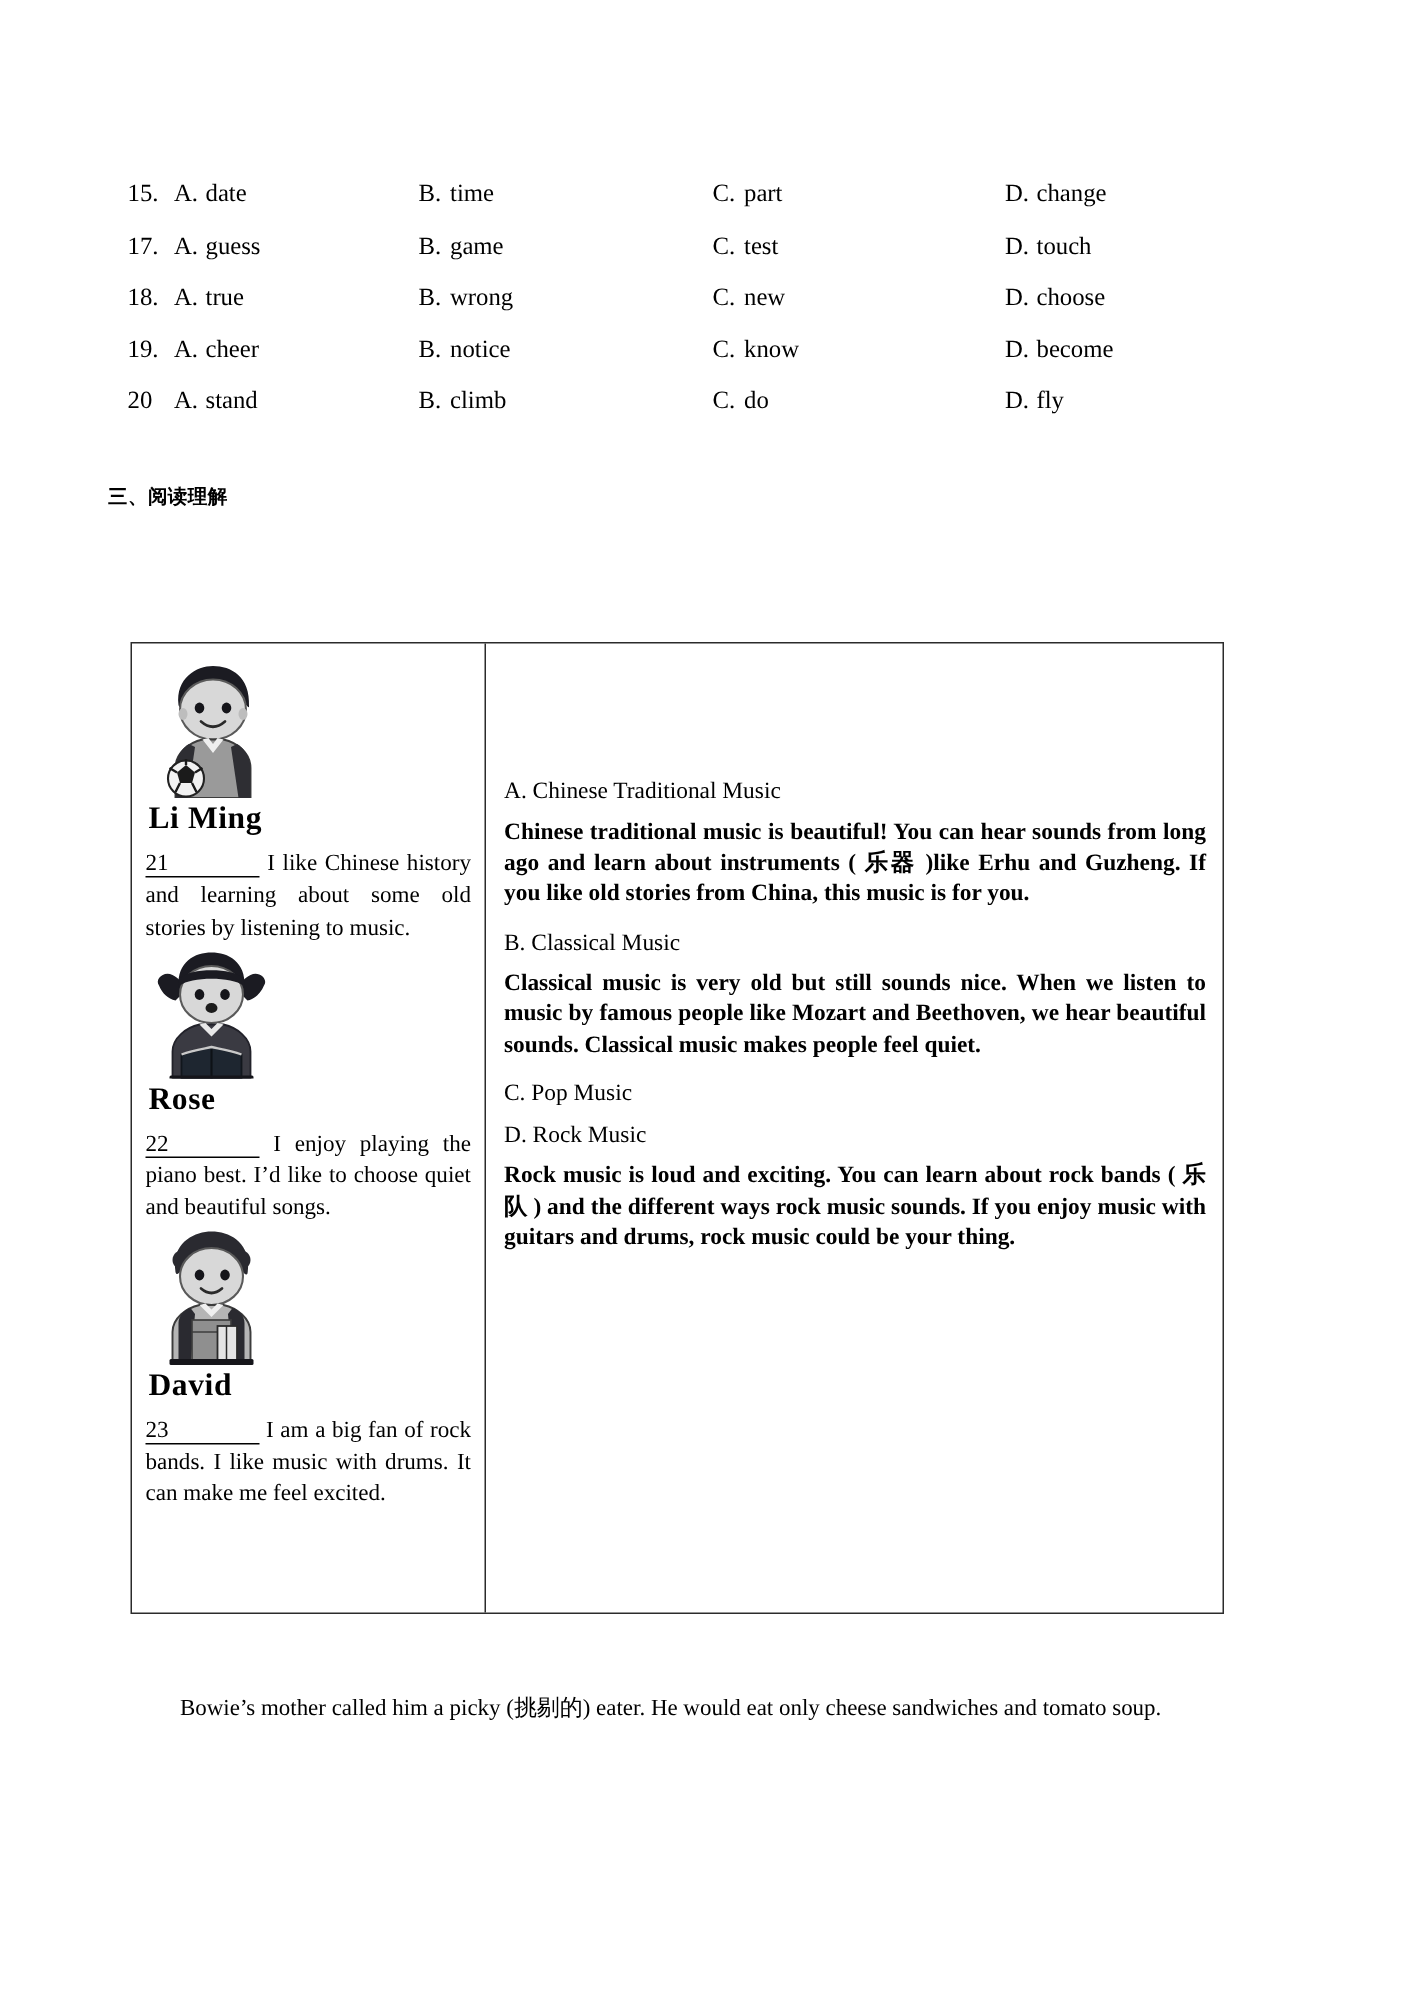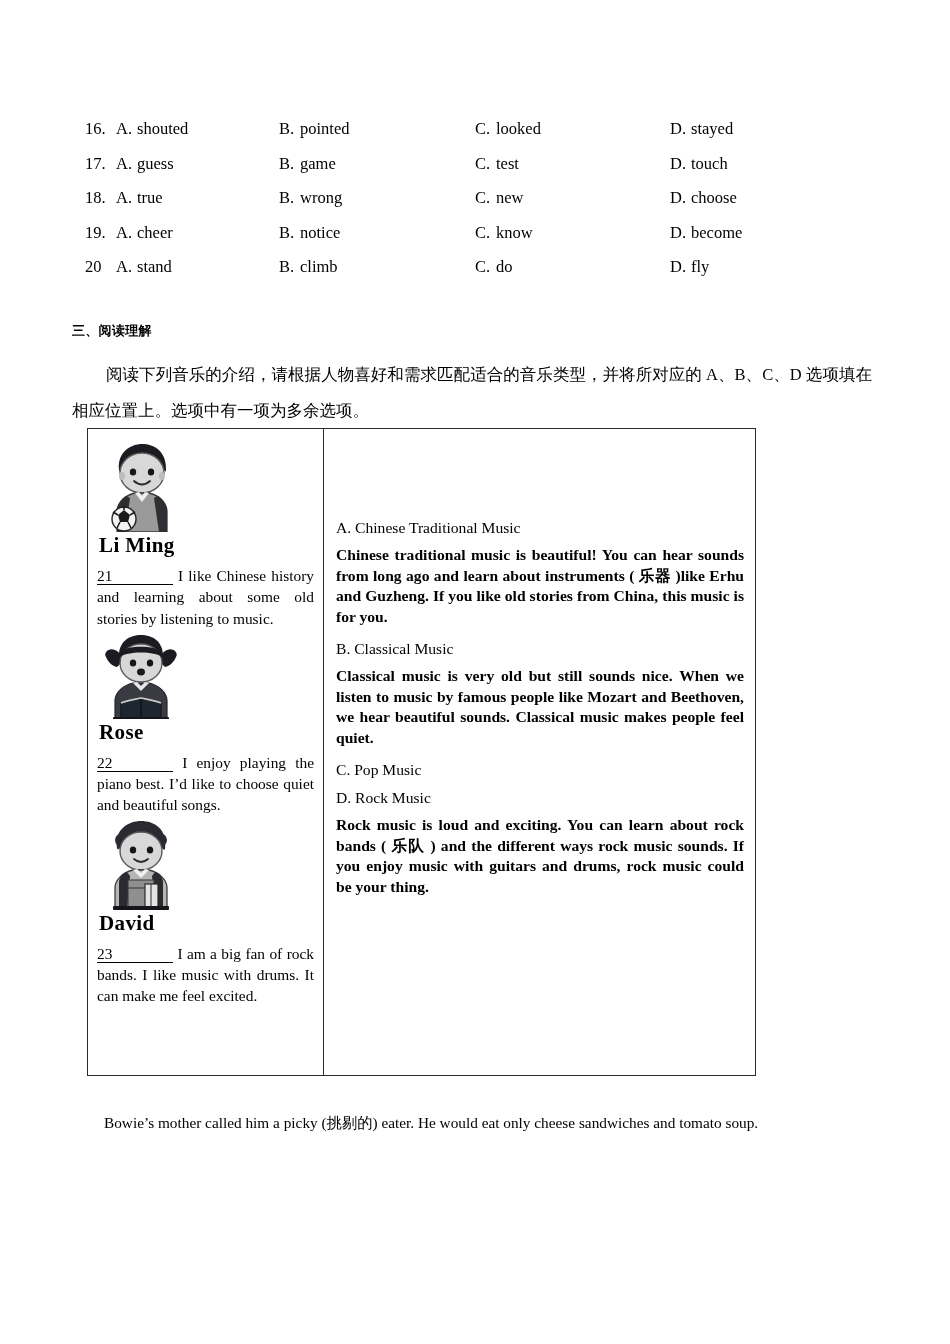--- a/index.html
+++ b/index.html
@@ -71,21 +71,21 @@
     line-height: 36px;
     text-align: justify;
     text-indent: 34px;
   }
 
   
   .match-table {
     position: absolute;
     left: 87px;
     top: 428px;
-    width: 669px;
+    width: 729px;
     height: 648px;
     border: 1.4px solid #2b2b2b;
     box-sizing: border-box;
     display: flex;
   }
   .col-left {
     width: 236px;
     box-sizing: border-box;
     border-right: 1.4px solid #2b2b2b;
     padding: 11px 9px 6px 9px;
@@ -135,42 +135,42 @@
   
   .bottom-block {
     position: absolute;
     left: 72px;
     top: 1102px;
     width: 805px;
     font-size: 15.3px;
     line-height: 41px;
   }
   .bottom-block p {
-    margin: 0;
+    margin: 16px;
     text-indent: 32px;
     text-align: justify;
   }
 
   .avatar { display: block; }
 </style>
 </head>
 <body>
 
 <div class="page">
 
   <div class="mc-block">
 
-
-    <div class="mc-row">
-      <span class="mc-num">16.</span>
-      <span class="mc-opt a"><span class="mc-letter">A.</span><span>shouted</span></span>
-      <span class="mc-opt b"><span class="mc-letter">B.</span><span>pointed</span></span>
-      <span class="mc-opt c"><span class="mc-letter">C.</span><span>looked</span></span>
-      <span class="mc-opt d"><span class="mc-letter">D.</span><span>stayed</span></span>
-    </div>
+    <div class="mc-row">
+      <span class="mc-num">15.</span>
+      <span class="mc-opt a"><span class="mc-letter">A.</span><span>date</span></span>
+      <span class="mc-opt b"><span class="mc-letter">B.</span><span>time</span></span>
+      <span class="mc-opt c"><span class="mc-letter">C.</span><span>part</span></span>
+      <span class="mc-opt d"><span class="mc-letter">D.</span><span>change</span></span>
+    </div>
+
 
     <div class="mc-row">
       <span class="mc-num">17.</span>
       <span class="mc-opt a"><span class="mc-letter">A.</span><span>guess</span></span>
       <span class="mc-opt b"><span class="mc-letter">B.</span><span>game</span></span>
       <span class="mc-opt c"><span class="mc-letter">C.</span><span>test</span></span>
       <span class="mc-opt d"><span class="mc-letter">D.</span><span>touch</span></span>
     </div>
 
     <div class="mc-row">
@@ -193,21 +193,20 @@
       <span class="mc-num">20</span>
       <span class="mc-opt a"><span class="mc-letter">A.</span><span>stand</span></span>
       <span class="mc-opt b"><span class="mc-letter">B.</span><span>climb</span></span>
       <span class="mc-opt c"><span class="mc-letter">C.</span><span>do</span></span>
       <span class="mc-opt d"><span class="mc-letter">D.</span><span>fly</span></span>
     </div>
   </div>
 
   <div class="section-heading">三、阅读理解</div>
 
-  <div class="instructions">阅读下列音乐的介绍，请根据人物喜好和需求匹配适合的音乐类型，并将所对应的 A、B、C、D 选项填在相应位置上。选项中有一项为多余选项。</div>
 
   <div class="match-table">
 
     <div class="col-left">
 
       <div class="person">
         <svg class="avatar" width="88" height="92" viewBox="0 0 88 92">
           <g>
             <path d="M22 30 C20 12, 34 4, 45 4 C57 4, 70 11, 69 31 C69 33, 66 28, 63 26 C55 21, 38 21, 29 27 C26 29, 23 34, 22 30 Z" fill="#1b1b22"></path>
             <ellipse cx="45" cy="33" rx="22" ry="20" fill="#d8d8d8"></ellipse>

